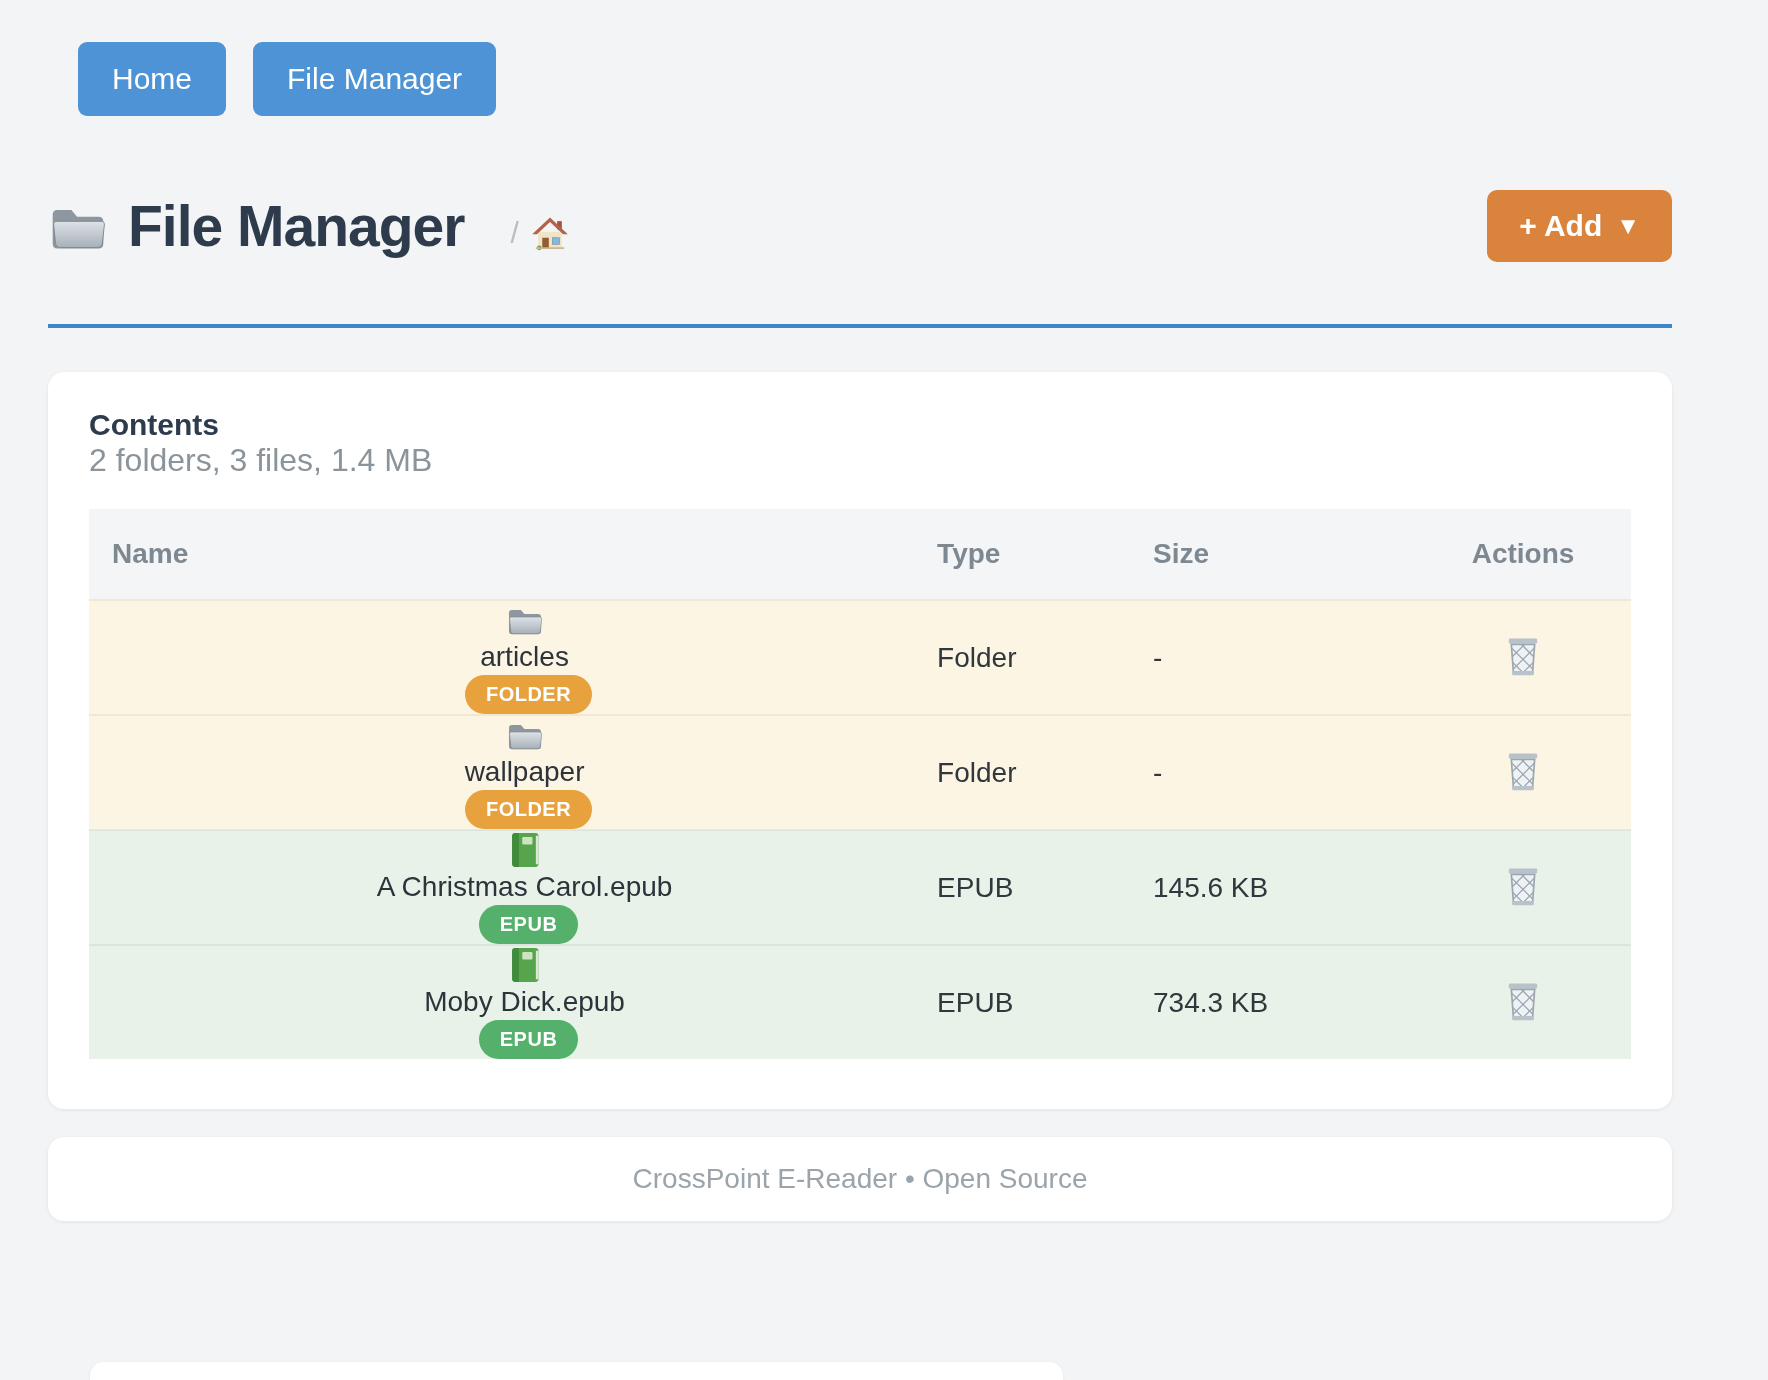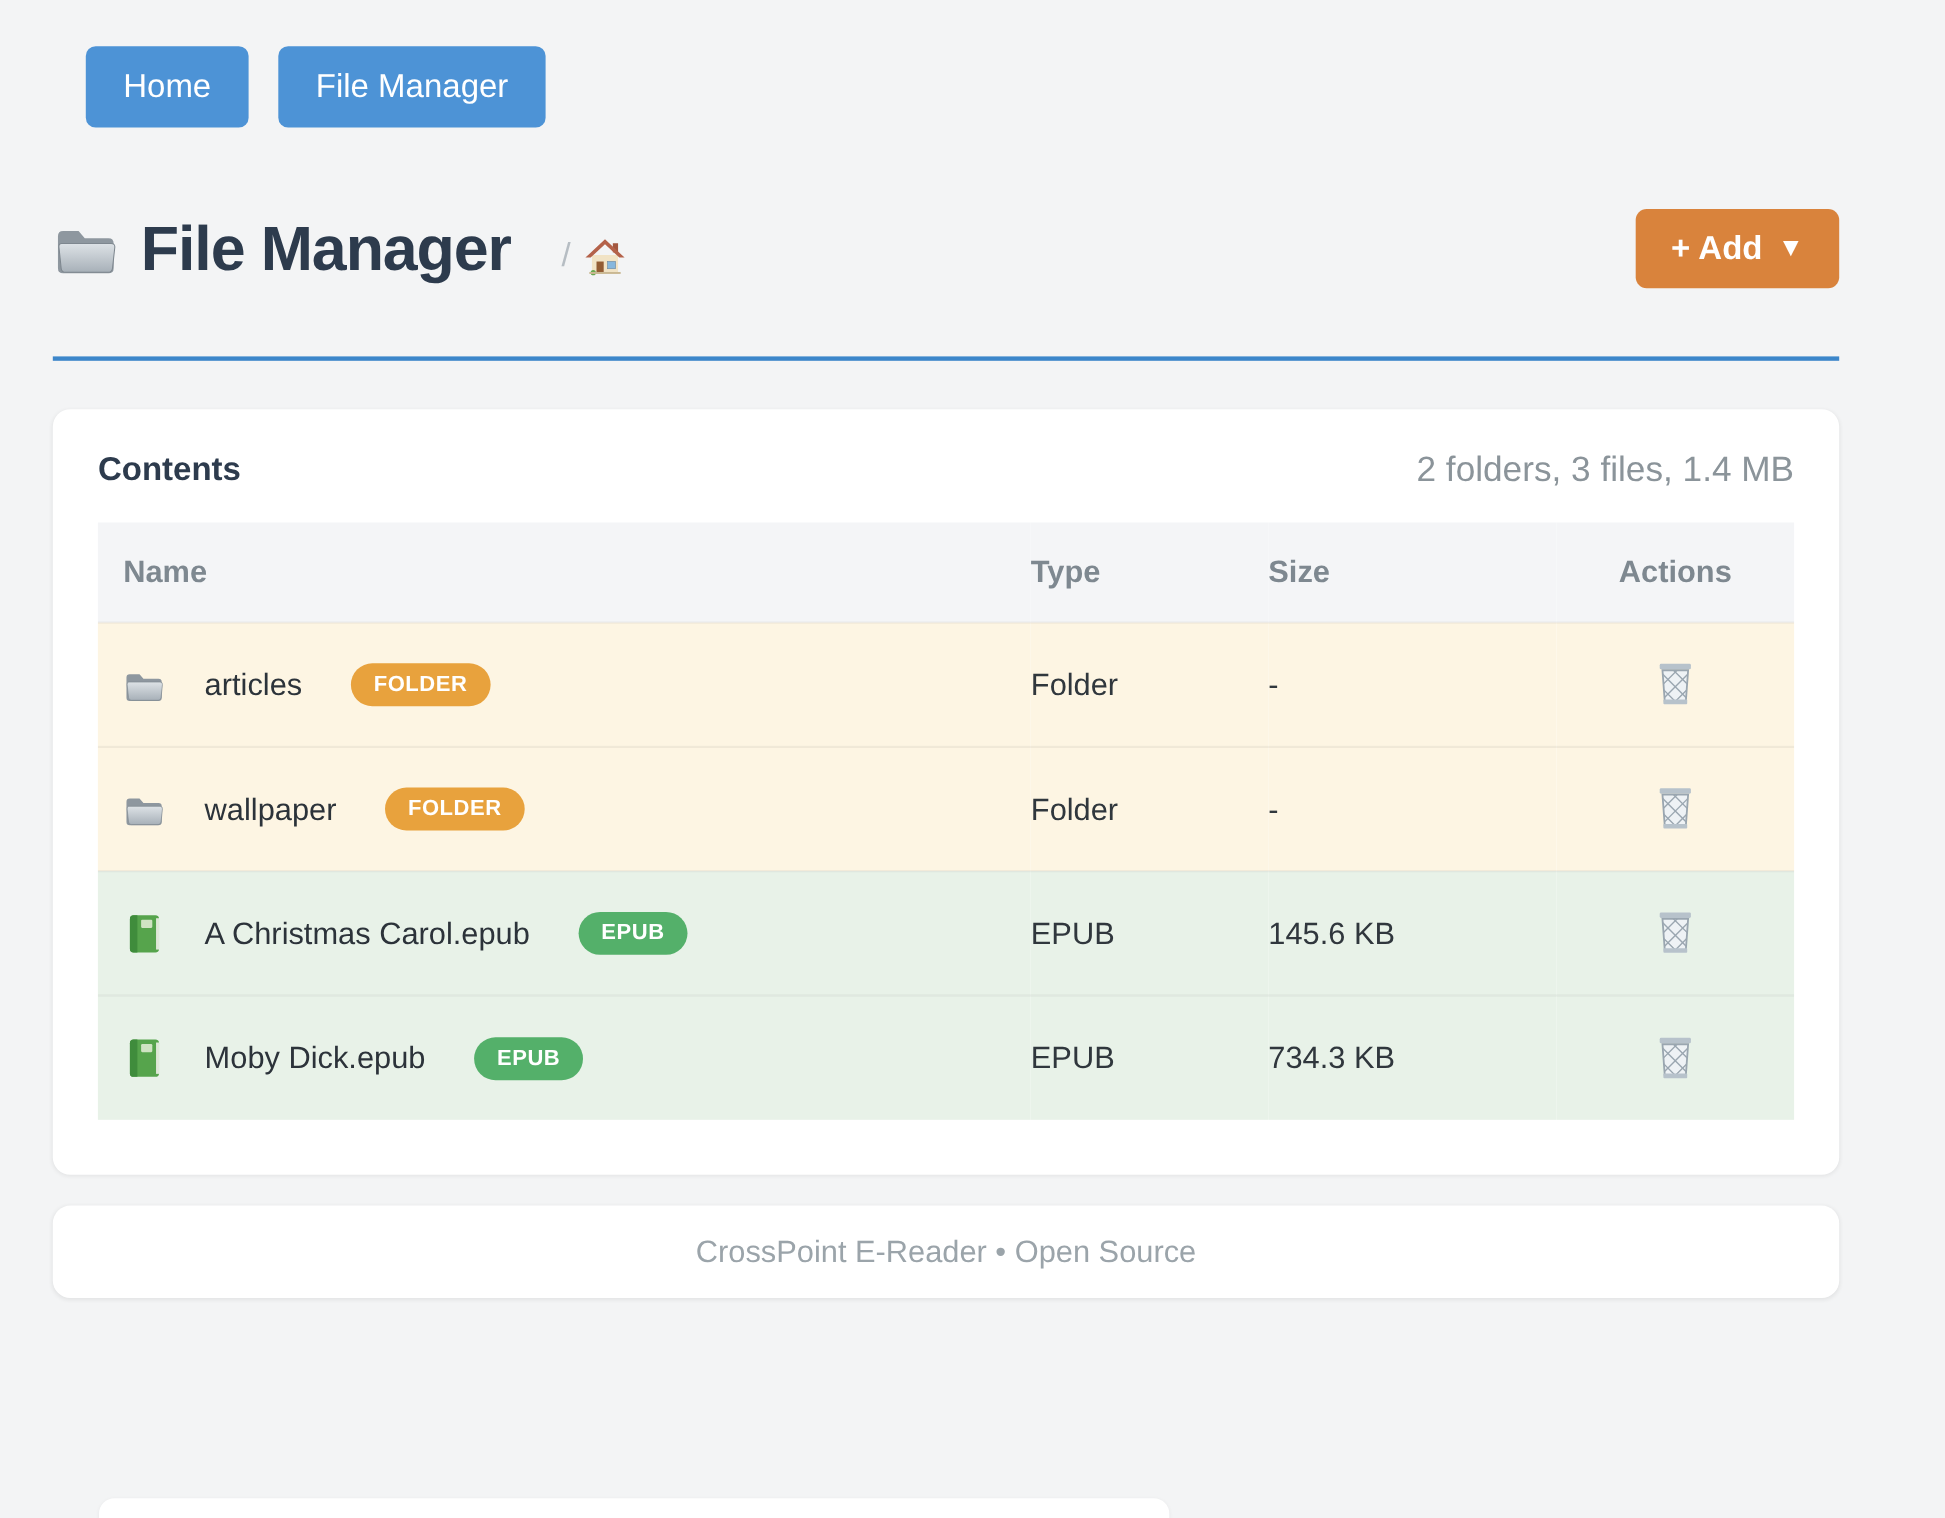--- a/index.html
+++ b/index.html
@@ -52,39 +52,39 @@
     padding:19px 32px;border-radius:10px;display:flex;align-items:center;gap:14px;
   }
   .add-caret{font-size:24px;}
 
   
   .card{
     background:#fff;border-radius:16px;margin-top:44px;
     padding:36px 41px 50px 41px;
     box-shadow:0 1px 4px rgba(0,0,0,0.07);
   }
-  .card-head{display:flex;justify-content:space-between;align-items:center;}
+  .card-head{display:flex;justify-content:space-between;align-items:flex-start;flex-direction:column;}
   .card-title{font-size:30px;font-weight:bold;color:var(--title-navy);}
   .card-summary{font-size:32px;color:var(--muted-gray);}
 
   table.files{
     width:100%;margin-top:30px;border-collapse:collapse;table-layout:fixed;
   }
   col.c-name{width:55%;} col.c-type{width:14%;} col.c-size{width:17%;} col.c-actions{width:14%;}
   thead th{
     background:#f4f5f7;color:#7e8890;font-size:28px;font-weight:bold;
     text-align:left;padding:29px 0;
   }
   thead th.th-name{padding-left:23px;}
   thead th.th-actions{text-align:center;}
   tbody td{height:113px;vertical-align:middle;font-size:28px;color:#30373d;padding:0;}
   tbody tr{border-top:2px solid rgba(0,0,0,0.05);cursor:pointer;}
   tbody tr.row-folder{background:var(--row-folder-bg);}
   tbody tr.row-epub{background:var(--row-file-bg);}
-  .cell-name{display:flex;align-items:center;gap:36px;padding-left:23px;}
+  .cell-name{display:flex;align-items:center;gap:2px;padding-left:23px;flex-direction:column;}
   .row-icon{width:38px;height:38px;flex:0 0 auto;}
   .file-name{color:#2c333a;}
   .badge{
     color:#fff;font-size:20px;font-weight:bold;letter-spacing:.5px;
     padding:8px 21px;border-radius:999px;margin-left:8px;white-space:nowrap;
   }
   .badge-folder{background:var(--badge-orange);}
   .badge-epub{background:var(--badge-green);}
   td.cell-actions{text-align:center;}
   .trash-btn{

